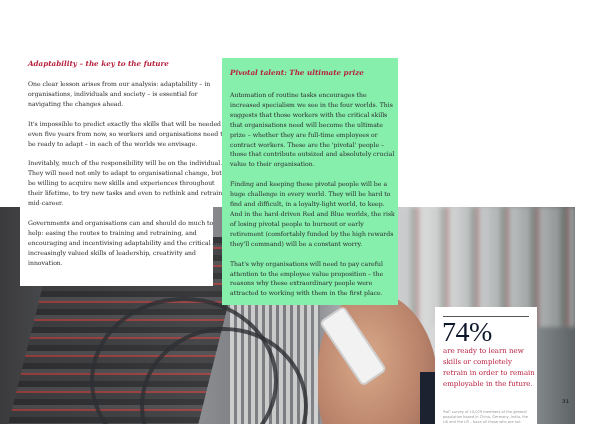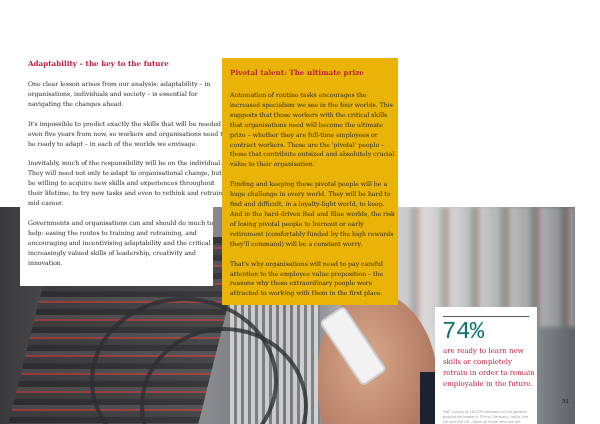--- a/index.html
+++ b/index.html
@@ -16,32 +16,32 @@
   .photo .hand { position:absolute; left:318px; top:85px; width:120px; height:170px;
                  background:radial-gradient(ellipse at 40% 40%,#d9a98a 0%,#b9826a 55%,#8a5f50 100%);
                  border-radius:45% 55% 30% 40%; }
   .photo .phone { position:absolute; left:338px; top:100px; width:26px; height:74px; background:#f2f2f2;
                   border:2px solid #cfcfcf; border-radius:5px; transform:rotate(-34deg); }
   .photo .sleeve { position:absolute; left:420px; top:165px; width:40px; height:100px; background:#1d2230; }
   .photo .blur { position:absolute; left:400px; top:0; width:175px; height:120px;
                  background:repeating-linear-gradient(90deg,#c9c9c9 0 10px,#7f8a80 10px 16px,#b25b5b 16px 19px,#dadada 19px 30px); opacity:.45; filter:blur(2px); }
 
   .panel-left { position:absolute; left:20px; top:50px; width:193px; height:236px; background:#ffffff; }
-  .panel-right { position:absolute; left:222px; top:58px; width:176px; height:247px; background:#eab308; }
-  .heading { color:#b8203f; font-weight:bold; font-size:7.2px; line-height:10px; margin:0; }
+  .panel-right { position:absolute; left:222px; top:58px; width:176px; height:247px; background:#86efac; }
+  .heading { color:#b8203f; font-style:italic; font-weight:bold; font-size:7.2px; line-height:10px; margin:0; }
   .para { font-size:6.15px; line-height:9.9px; margin:0; color:#2f2f2f; }
   .panel-left .heading { position:absolute; left:8px; top:9px; }
   .panel-left .body { position:absolute; left:8px; top:29px; width:200px; }
   .panel-right .heading { position:absolute; left:8px; top:10px; }
   .panel-right .body { position:absolute; left:8px; top:32px; width:168px; }
   .body .para + .para { margin-top:10px; }
 
   .stat-box { position:absolute; left:435px; top:307px; width:102px; height:145px; background:#ffffff; }
   .stat-rule { position:absolute; left:8px; top:9px; width:86px; height:1px; background:#555; }
-  .stat-number { position:absolute; left:7px; top:13px; font-size:24px; line-height:24px; color:#0f766e; font-family:Liberation Mono, monospace; letter-spacing:-0.5px; }
+  .stat-number { position:absolute; left:7px; top:13px; font-size:28px; line-height:24px; color:#0f172a; font-family:Liberation Serif, serif; letter-spacing:-0.5px; }
   .stat-text { position:absolute; left:8px; top:39px; width:92px; font-size:7px; line-height:11px; color:#b8203f; }
   .stat-source { position:absolute; left:8px; top:103px; width:88px; font-size:3.6px; line-height:5.2px; color:#9a9a9a; font-family:"DejaVu Sans", sans-serif; }
 
   .page-number { position:absolute; left:562px; top:398px; font-size:5px; color:#333; font-weight:bold; font-family:"DejaVu Sans", sans-serif; }
 </style>
 </head>
 <body>
 
 <div class="photo">
   <div class="blur"></div>

